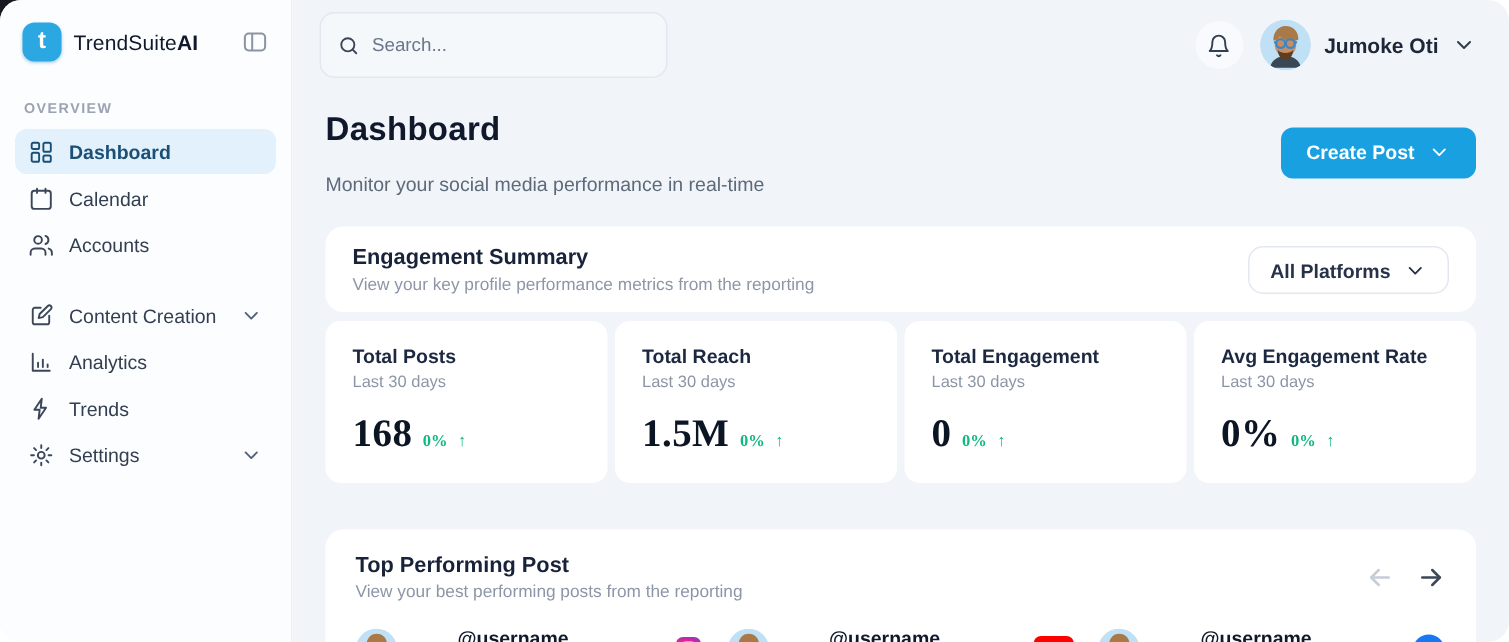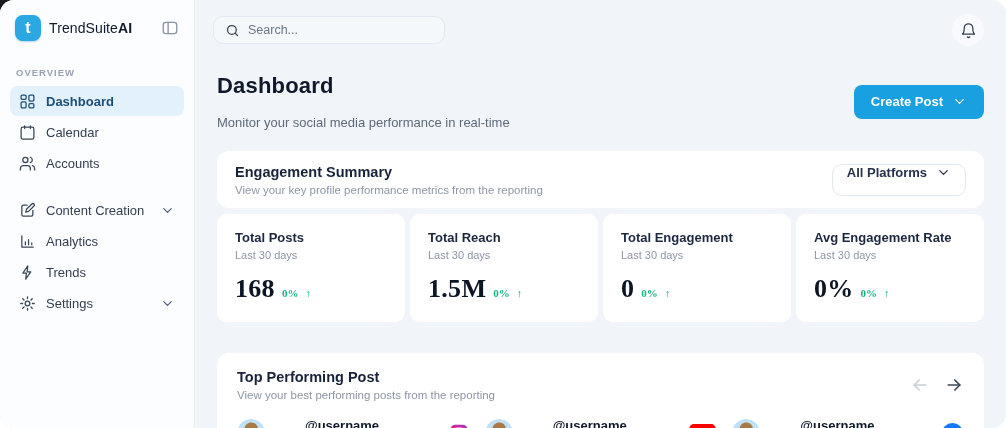--- a/index.html
+++ b/index.html
@@ -21,41 +21,41 @@
   .nav-item { display:flex; align-items:center; gap:10px; height:30px; padding:0 9px; border-radius:8px; color:#333e50; font-size:13px; cursor:pointer; margin-bottom:1px; }
   .nav-item svg { color:#3b4759; }
   .nav-item.active { background:#e2f1fc; color:#1b4f76; font-weight:600; }
   .nav-item.active svg { color:#1b4f76; }
   .nav-item .chev { margin-left:auto; color:#53607a; }
   .nav-gap { height:16px; }
 
   
   .main { flex:1; min-width:0; display:flex; flex-direction:column; }
   .topbar { height:60px; flex:0 0 60px; display:flex; align-items:center; padding:0 22px 0 18px; }
-  .search-box { width:232px; height:28px; border-radius:10px; background:#f5f8fb; border:1px solid #e3e8f0; display:flex; align-items:center; gap:8px; padding:0 11px; color:#3a4557; }
+  .search-box { width:232px; height:44px; border-radius:10px; background:#f5f8fb; border:1px solid #e3e8f0; display:flex; align-items:center; gap:8px; padding:0 11px; color:#3a4557; }
   .search-box input { flex:1; border:none; outline:none; background:transparent; font-size:12.5px; color:#5b6678; font-family:inherit; }
   .search-box input::placeholder { color:#6b7689; }
   .top-right { margin-left:auto; display:flex; align-items:center; gap:11px; }
   .bell-btn { width:32px; height:32px; border-radius:50%; background:#f8fafd; display:grid; place-items:center; color:#323e51; cursor:pointer; }
   .user-menu { display:flex; align-items:center; gap:9px; cursor:pointer; }
   .avatar { width:34px; height:34px; border-radius:50%; display:block; }
   .user-name { font-size:14px; font-weight:600; color:#1d2738; }
   .user-menu .chev { color:#313c4f; }
 
   .content { flex:1; padding:0 22px; }
   .page-header { margin-top:13px; display:flex; align-items:center; }
   .page-title { font-size:22px; font-weight:700; color:#10192b; letter-spacing:.2px; }
   .page-sub { margin-top:16px; font-size:13px; color:#5d6а7а; color:#5d6a7a; }
   .create-btn { margin-left:auto; height:34px; padding:0 17px; border:none; border-radius:8px; background:#18a0e0; color:#fff; font-size:13px; font-weight:600; font-family:inherit; display:flex; align-items:center; gap:9px; cursor:pointer; }
 
   .card { background:#fff; border-radius:12px; }
   .summary-card { margin-top:21px; padding:13px 18px 12px; display:flex; align-items:center; }
   .sec-title { font-size:14.5px; font-weight:700; color:#18233a; }
   .sec-sub { margin-top:4px; font-size:11.5px; color:#8d96a7; }
-  .filter-btn { margin-left:auto; height:32px; padding:0 14px; border-radius:10px; border:1px solid #e3e8f0; background:#fff; font-size:13px; font-weight:600; color:#27324a; font-family:inherit; display:flex; gap:9px; cursor:pointer; }
+  .filter-btn { margin-left:auto; height:32px; padding:0 14px; border-radius:10px; border:1px solid #e3e8f0; background:#fff; font-size:13px; font-weight:600; color:#27324a; font-family:inherit; display:flex; align-items:center; gap:9px; cursor:pointer; }
 
   .metrics-row { margin-top:6px; display:flex; gap:5px; }
   .metric-card { flex:1; background:#fff; border-radius:10px; padding:16px 18px 18px; }
   .metric-label { font-size:13px; font-weight:700; color:#1c2740; }
   .metric-period { margin-top:4px; font-size:11px; color:#8d96a7; }
   .metric-value-row { margin-top:13px; display:flex; align-items:baseline; gap:7px;font-family:Liberation Serif, serif; }
   .metric-value { font-size:26px; font-weight:800; color:#0c1524; letter-spacing:.3px; }
   .metric-change { font-size:11px; font-weight:700; color:#10b981; }
   .metric-arrow { font-size:11px; font-weight:700; color:#10b981; }
 
@@ -203,20 +203,29 @@
             </svg>
           <input type="text" placeholder="Search..." style="">
         </div>
         <div class="top-right">
           <div class="bell-btn">
             <svg width="17" height="17" viewBox="0 0 24 24" fill="none" stroke="currentColor" stroke-width="1.8" stroke-linecap="round" stroke-linejoin="round">
                 <path d="M6 8.5a6 6 0 0 1 12 0c0 6.5 2.5 8.5 2.5 8.5h-17S6 15 6 8.5"></path>
                 <path d="M10.4 21a1.9 1.9 0 0 0 3.2 0"></path>
               </svg>
           </div>
+          <div class="user-menu">
+            <svg class="avatar">
+                <use href="#avatar-memoji"></use>
+              </svg>
+            <span class="user-name">Jumoke Oti</span>
+            <svg class="chev" width="16" height="16">
+                <use href="#ic-chevron-down"></use>
+              </svg>
+          </div>
         </div>
       </div>
 
       <div class="content">
 
         <div class="page-header">
           <div>
             <div class="page-title">Dashboard</div>
             <div class="page-sub">Monitor your social media performance in real-time</div>
           </div>

